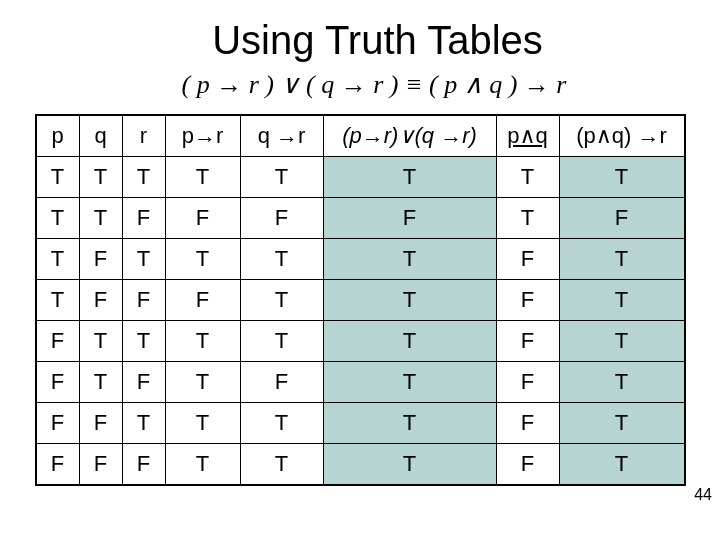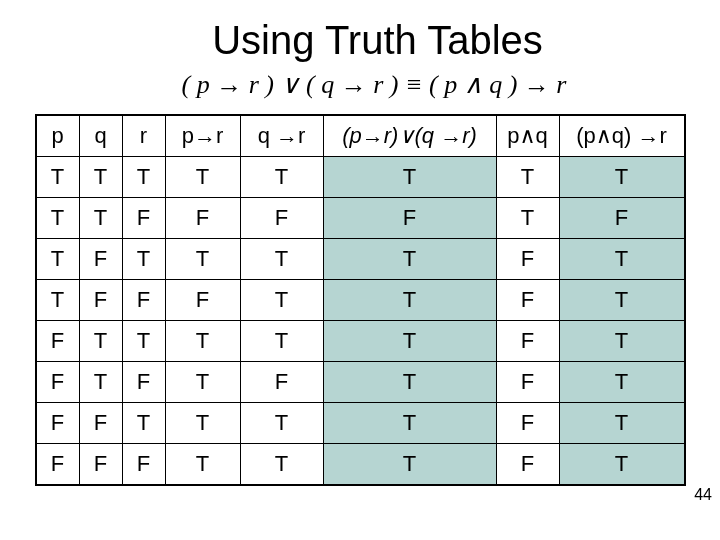--- a/index.html
+++ b/index.html
@@ -49,21 +49,21 @@
     padding: 0 6px;
     font-weight: normal;
   }
   table.truth th {
     font-weight: normal;
   }
   .w-narrow { width: 30px; }
   .w-med   { width: 62px; }
   .w-med2  { width: 70px; }
   .w-wide  { width: 160px; font-style: italic; }
-  .w-pq    { width: 50px; }
+  .w-pq    { width: 50px; text-decoration: underline; }
   .w-res   { width: 112px; margin-top: 22px; }
   .hl { background: #b6d5d2; }
   .pagenum {
     position: absolute;
     right: 8px;
     bottom: 36px;
     font-size: 16px;
   }
 </style>
 </head>

